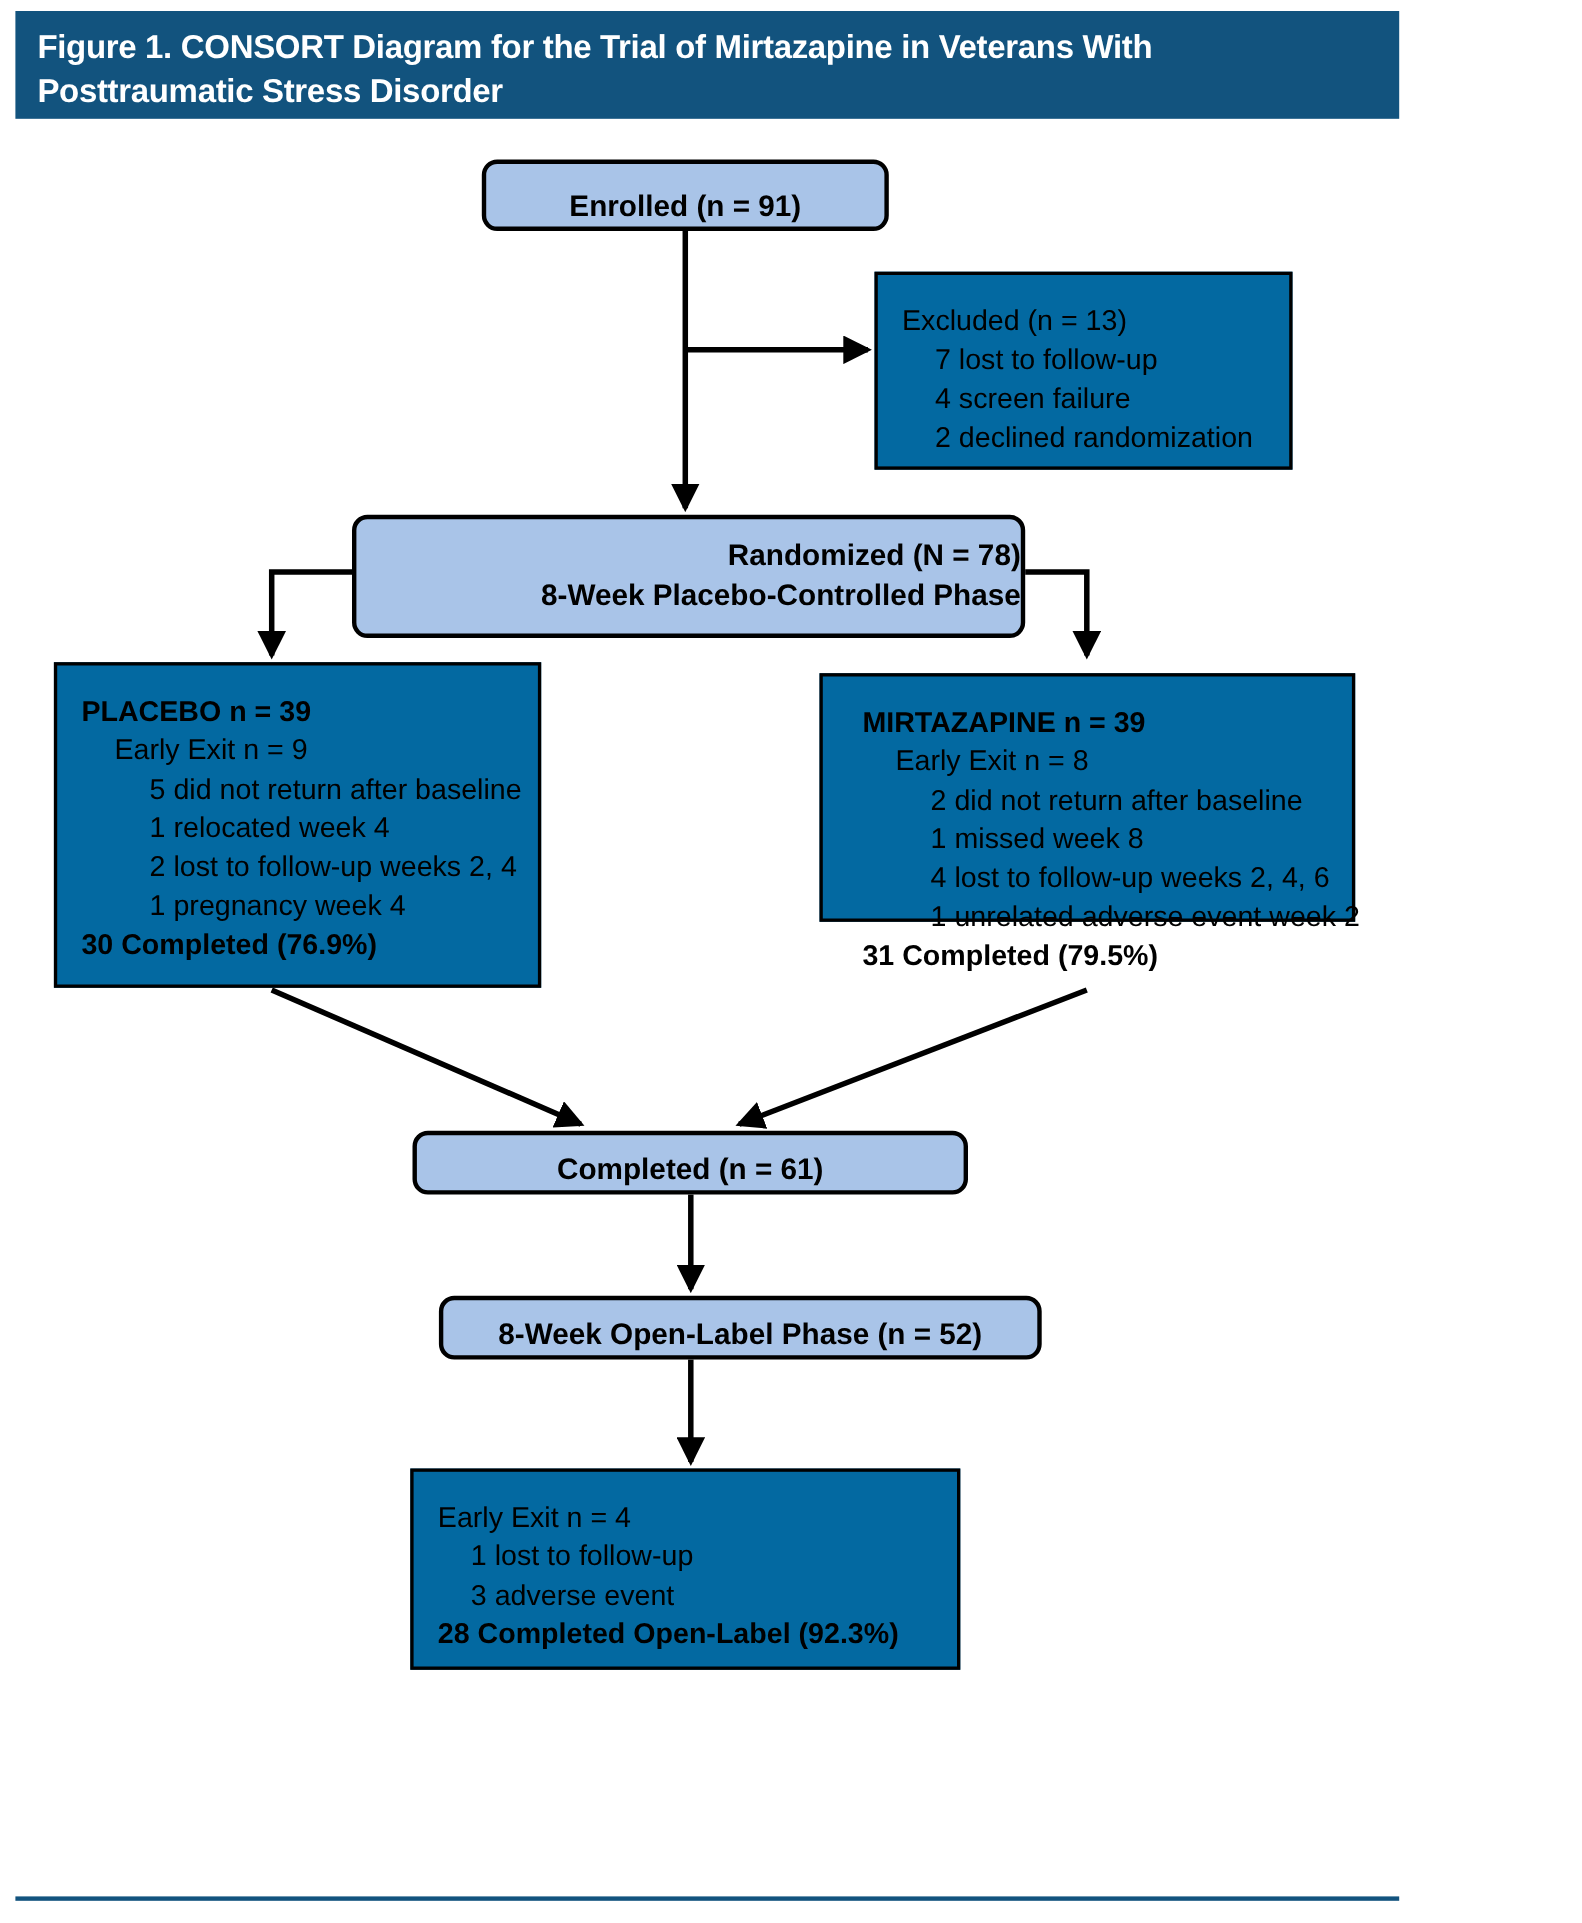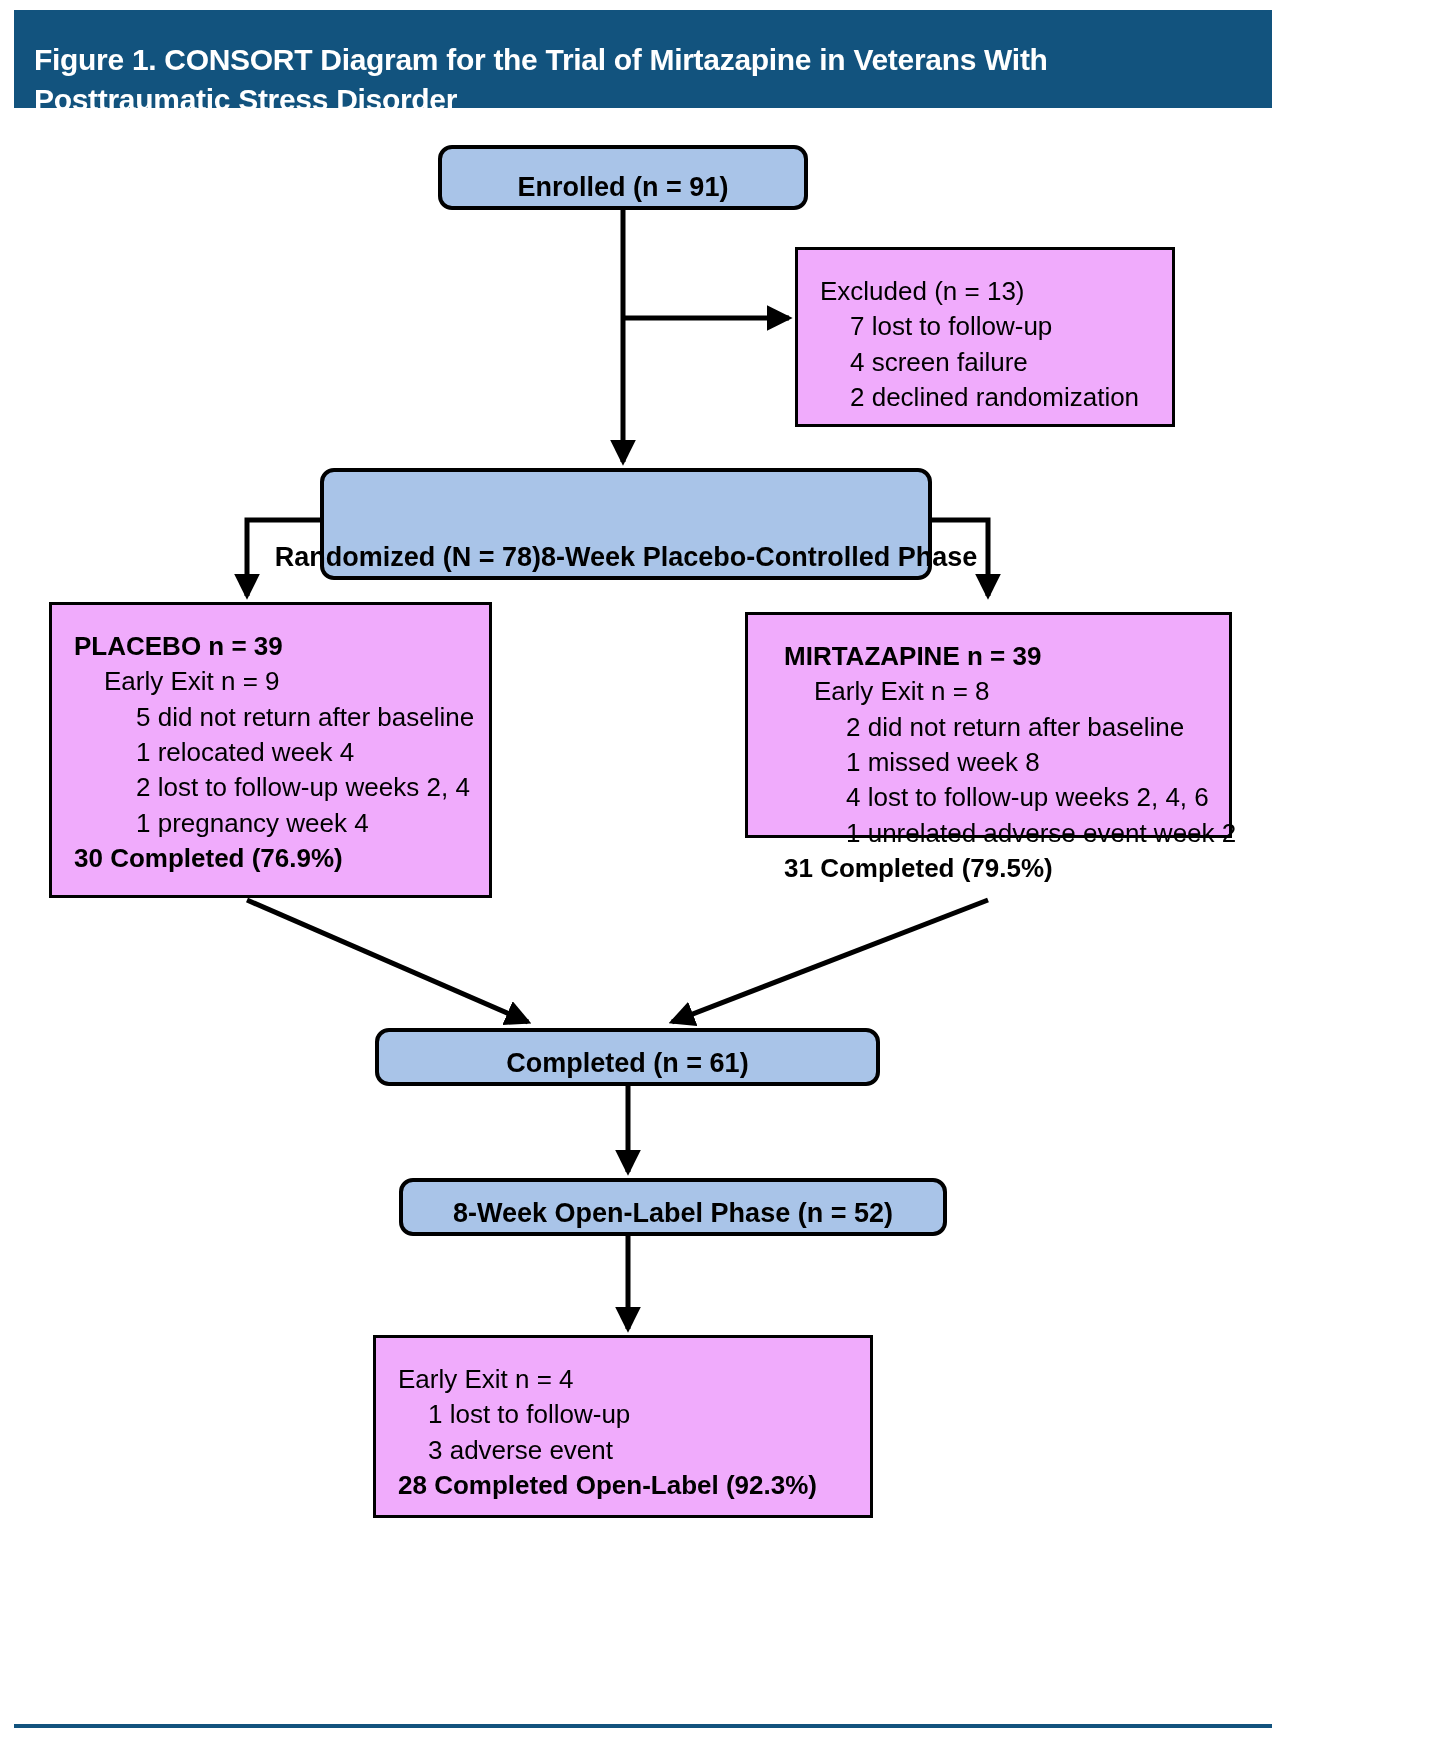--- a/index.html
+++ b/index.html
@@ -17,21 +17,21 @@
 
   
   #figure-header {
     position: absolute;
     left: 14px;
     top: 10px;
     width: 1258px;
     height: 98px;
     background: #12537e;
     box-sizing: border-box;
-    padding: 30px 20px 0 20px;
+    padding: 14px 20px 0 20px;
   }
   #figure-header .title {
     color: #ffffff;
     font-size: 30px;
     font-weight: bold;
     line-height: 1.32;
     letter-spacing: -0.3px;
   }
 
   
@@ -52,21 +52,21 @@
     width: 1438px;
     height: 1748px;
     pointer-events: none;
   }
 
   
   .node {
     position: absolute;
     box-sizing: border-box;
     border: 3px solid #000000;
-    background: #f0abfc;
+    background: #0369a1;
   }
   .node.blue {
     background: #a9c4e8;
     border-radius: 14px;
     border-width: 4px;
     display: flex;
     align-items: flex-end;
     justify-content: center;
     text-align: center;
   }
@@ -87,21 +87,21 @@
     white-space: nowrap;
   }
   .bx-line.bold { font-weight: bold; }
   .ind-1 { padding-left: 30px; }
   .ind-2 { padding-left: 62px; }
 
   
   #node-enrolled   { left: 438px; top: 145px;  width: 370px; height: 65px; }
   #node-excluded   { left: 795px; top: 247px;  width: 380px; height: 180px; }
   #node-randomized { left: 320px; top: 468px;  width: 612px; height: 112px;
-                     flex-direction: row; }
+                     flex-direction: column; }
   #node-placebo    { left: 33px;  top: 602px;  width: 443px; height: 296px; margin-left: 16px; }
   #node-mirta      { left: 745px; top: 612px;  width: 487px; height: 226px; padding-left: 36px; }
   #node-completed  { left: 375px; top: 1028px; width: 505px; height: 58px; }
   #node-openlabel  { left: 351px; top: 1178px; width: 548px; height: 58px; margin-left: 48px; }
   #node-finalexit  { left: 373px; top: 1335px; width: 500px; height: 183px; }
 </style>
 </head>
 <body>
 
 <div id="figure-header">

